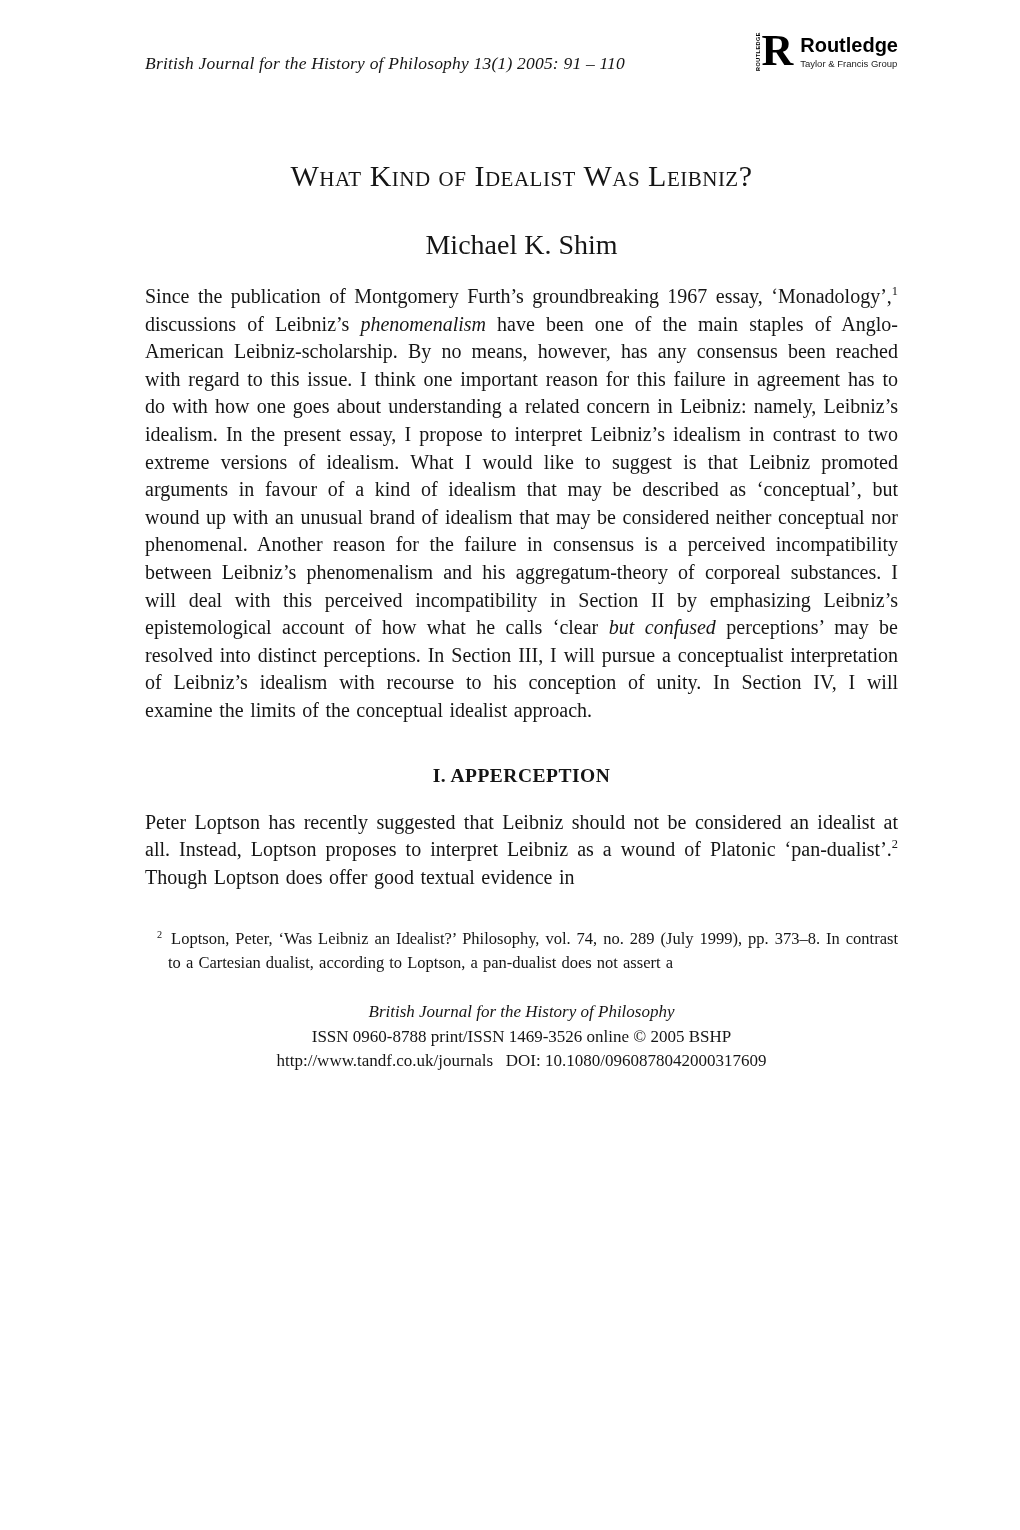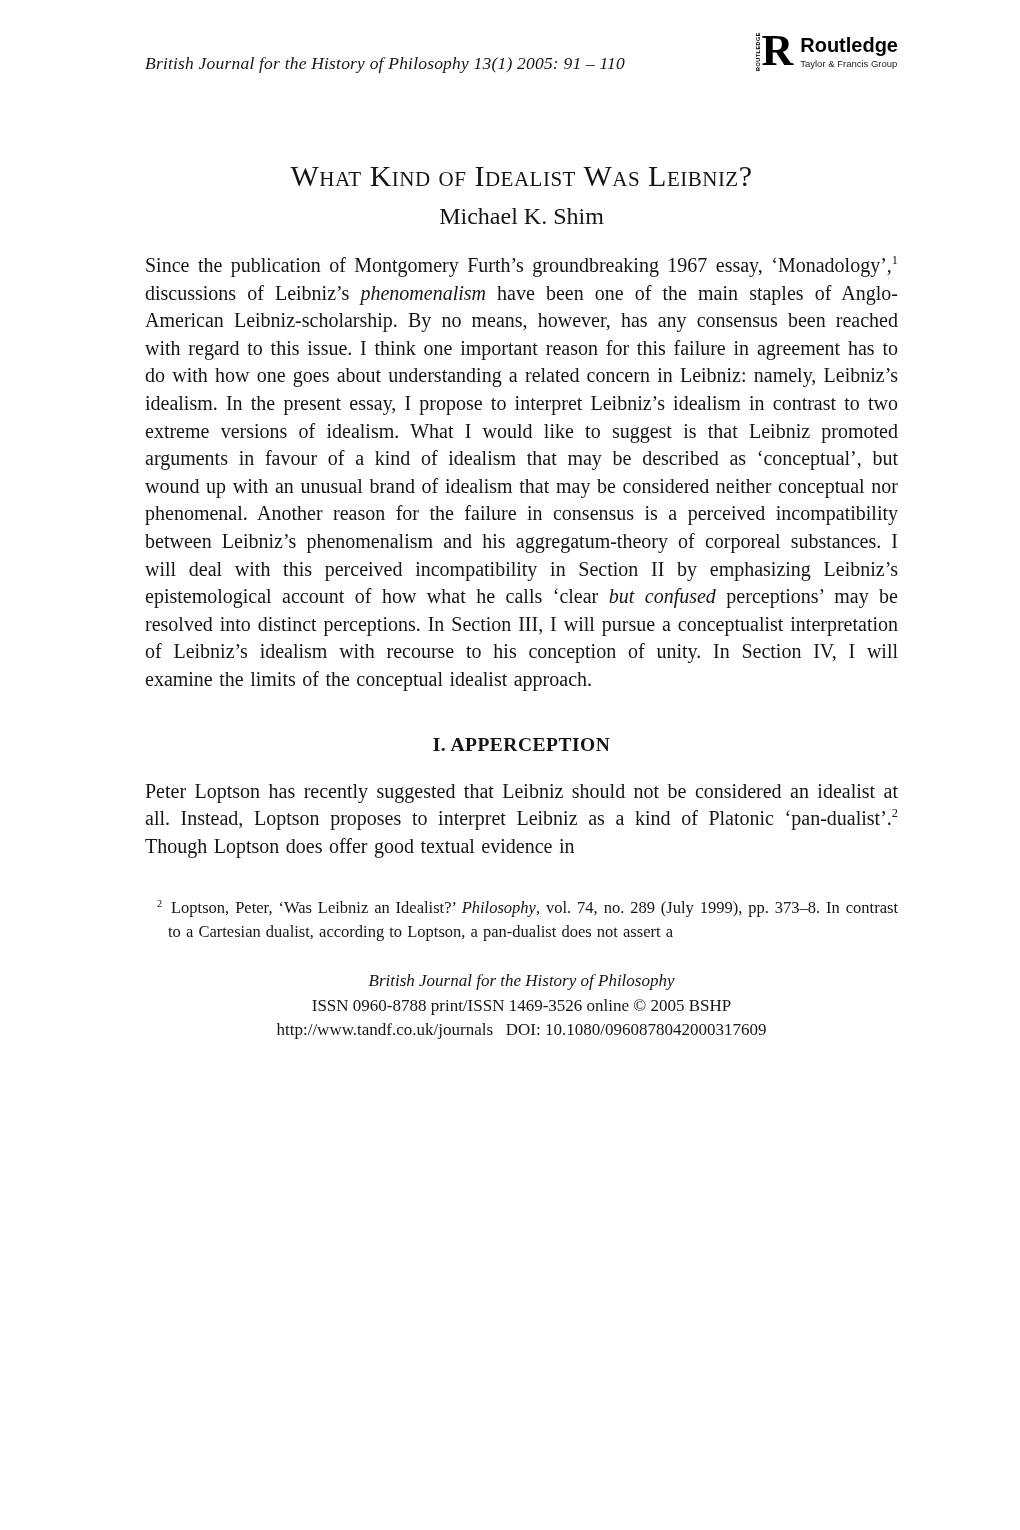--- a/index.html
+++ b/index.html
@@ -76,22 +76,22 @@
   .title {
     text-align: center;
     font-variant: small-caps;
     font-weight: normal;
     font-size: 30px;
     letter-spacing: 0.5px;
     margin: 76px 0 8px 0;
   }
   .author {
     text-align: center;
-    font-size: 24px;
-    margin-top: 10px;
+    font-size: 28px;
+    margin-top: 36px;
   }
   .section-heading {
     text-align: center;
     font-weight: normal;
     font-size: 19.5px;
     letter-spacing: 0.5px;
     margin: 0;
   }
   .h-intro { margin-top: 96px; }
   .h-apper { margin-top: 40px; font-weight: bold; }
@@ -154,24 +154,24 @@
 
   <h1 class="title">What Kind of Idealist Was Leibniz?</h1>
 
   <div class="author">Michael K. Shim</div>
 
 
   <p class="body-para"><span>Since the publication of Montgomery Furth’s groundbreaking 1967 essay, ‘Monadology’,</span><sup>1</sup><span> discussions of Leibniz’s </span><span style="font-style: italic;">phenomenalism</span><span> have been one of the main staples of Anglo-American Leibniz-scholarship. By no means, however, has any consensus been reached with regard to this issue. I think one important reason for this failure in agreement has to do with how one goes about understanding a related concern in Leibniz: namely, Leibniz’s idealism. In the present essay, I propose to interpret Leibniz’s idealism in contrast to two extreme versions of idealism. What I would like to suggest is that Leibniz promoted arguments in favour of a kind of idealism that may be described as ‘conceptual’, but wound up with an unusual brand of idealism that may be considered neither conceptual nor phenomenal. Another reason for the failure in consensus is a perceived incompatibility between Leibniz’s phenomenalism and his aggregatum-theory of corporeal substances. I will deal with this perceived incompatibility in Section II by emphasizing Leibniz’s epistemological account of how what he calls ‘clear </span><span style="font-style: italic;">but confused</span><span> perceptions’ may be resolved into distinct perceptions. In Section III, I will pursue a conceptualist interpretation of Leibniz’s idealism with recourse to his conception of unity. In Section IV, I will examine the limits of the conceptual idealist approach.</span></p>
 
   <h3 class="section-heading h-apper">I. APPERCEPTION</h3>
 
-  <p class="body-para"><span>Peter Loptson has recently suggested that Leibniz should not be considered an idealist at all. Instead, Loptson proposes to interpret Leibniz as a kind of Platonic ‘pan-dualist’.</span><sup>2</sup><span> Though Loptson does offer good textual evidence in</span></p>
+  <p class="body-para"><span>Peter Loptson has recently suggested that Leibniz should not be considered an idealist at all. Instead, Loptson proposes to interpret Leibniz as a wound of Platonic ‘pan-dualist’.</span><sup>2</sup><span> Though Loptson does offer good textual evidence in</span></p>
 
   <div class="footnotes">
-    <p class="footnote"><sup>2</sup><span> Loptson, Peter, ‘Was Leibniz an Idealist?’ </span><span style="font-style: italic;">Philosophy</span><span>, vol. 74, no. 289 (July 1999), pp. 373–8. In contrast to a Cartesian dualist, according to Loptson, a pan-dualist does not assert a</span></p>
+    <p class="footnote"><sup>2</sup><span> Loptson, Peter, ‘Was Leibniz an Idealist?’ </span><span style="">Philosophy</span><span>, vol. 74, no. 289 (July 1999), pp. 373–8. In contrast to a Cartesian dualist, according to Loptson, a pan-dualist does not assert a</span></p>
   </div>
 
   <div class="footer">
     <div class="footer-line footer-journal">British Journal for the History of Philosophy</div>
     <div class="footer-line">ISSN 0960-8788 print/ISSN 1469-3526 online © 2005 BSHP</div>
     <div class="footer-line">http://www.tandf.co.uk/journals&nbsp;&nbsp;&nbsp;DOI: 10.1080/0960878042000317609</div>
   </div>
 
 </div>
 

